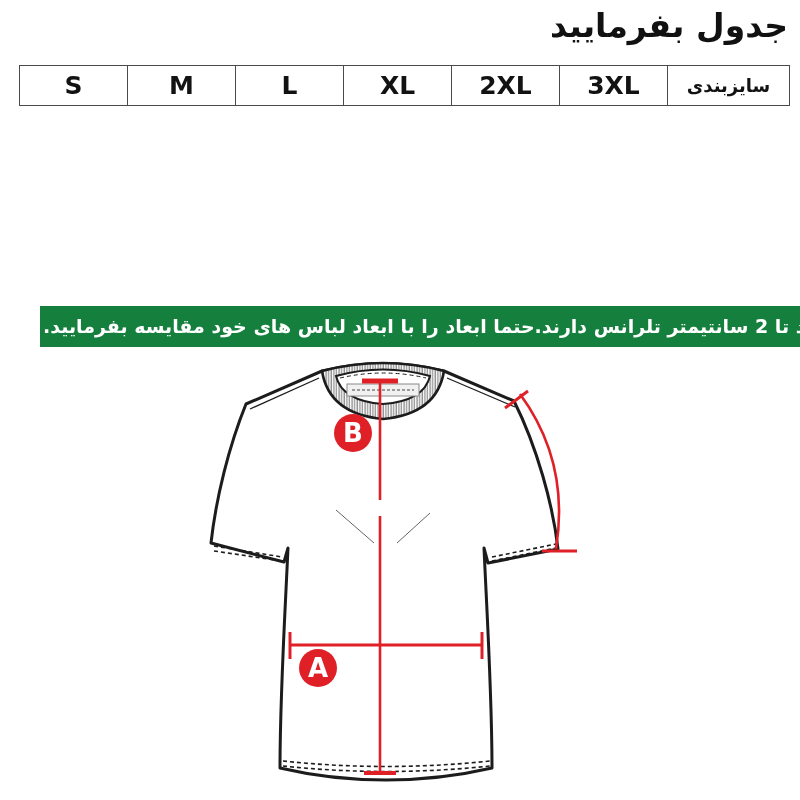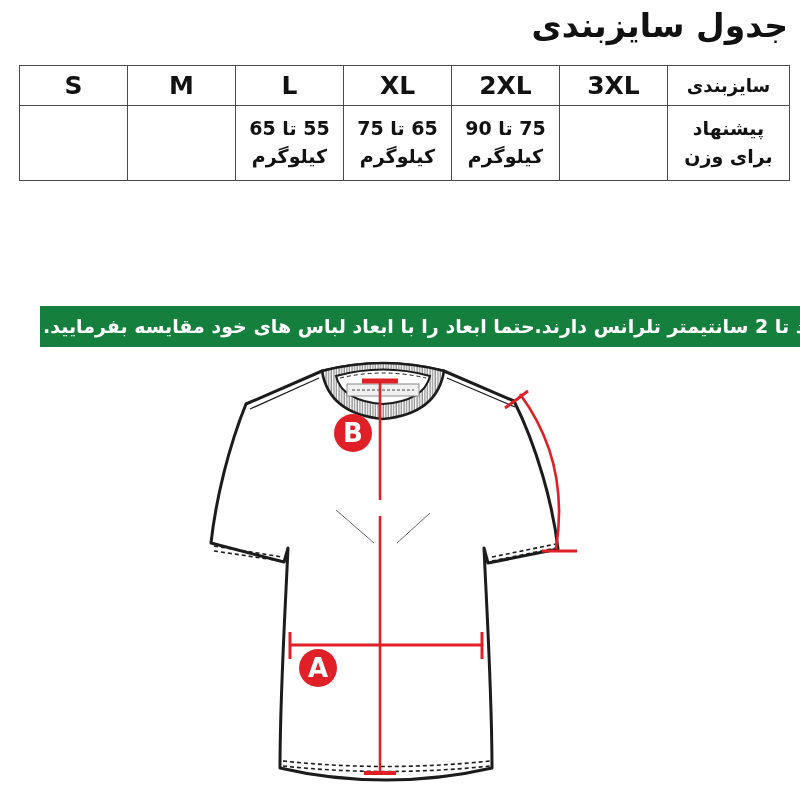--- a/index.html
+++ b/index.html
@@ -38,50 +38,41 @@
   .red{stroke:#df2127;fill:none;}
   .marker-circle{fill:#df2127;stroke:none;}
   .marker-letter{fill:#ffffff;font-family:"DejaVu Sans",sans-serif;font-weight:bold;font-size:26px;
                  text-anchor:middle;}
 </style>
 </head>
 <body>
 
 <div id="page">
 
-  <h1 id="title">جدول سایزبندی</h1>
+  <h1 id="title">جدول بفرمایید</h1>
 
   <table id="size-table">
     <colgroup>
       <col style="width:108px">
         <col style="width:108px">
         <col style="width:108px">
       <col style="width:108px">
         <col style="width:108px">
         <col style="width:108px">
         <col>
     </colgroup>
     <tbody>
         <tr class="r-head">
       <th>S</th>
       <th>M</th>
       <th>L</th>
       <th>XL</th>
       <th>2XL</th>
       <th>3XL</th>
       <th class="lab">سایزبندی</th>
-    </tr>
-    <tr class="r-weight">
-      <td></td>
-      <td></td>
-      <td class="wcell">55 تا 65 کیلوگرم</td>
-      <td class="wcell">65 تا 75 کیلوگرم</td>
-      <td class="wcell">75 تا 90 کیلوگرم</td>
-      <td></td>
-      <td class="lab">پیشنهاد برای وزن</td>
     </tr>
   </tbody>
     </table>
 
   <div id="notice">ابعاد تا 2 سانتیمتر تلرانس دارند.حتما ابعاد را با ابعاد لباس های خود مقایسه بفرمایید.</div>
 
   <svg id="diagram" width="800" height="453" viewBox="0 347 800 453" xmlns="http://www.w3.org/2000/svg">
     <defs>
       <pattern id="rib" width="2.6" height="4" patternUnits="userSpaceOnUse">
         <rect width="2.6" height="4" fill="#ffffff"></rect>

